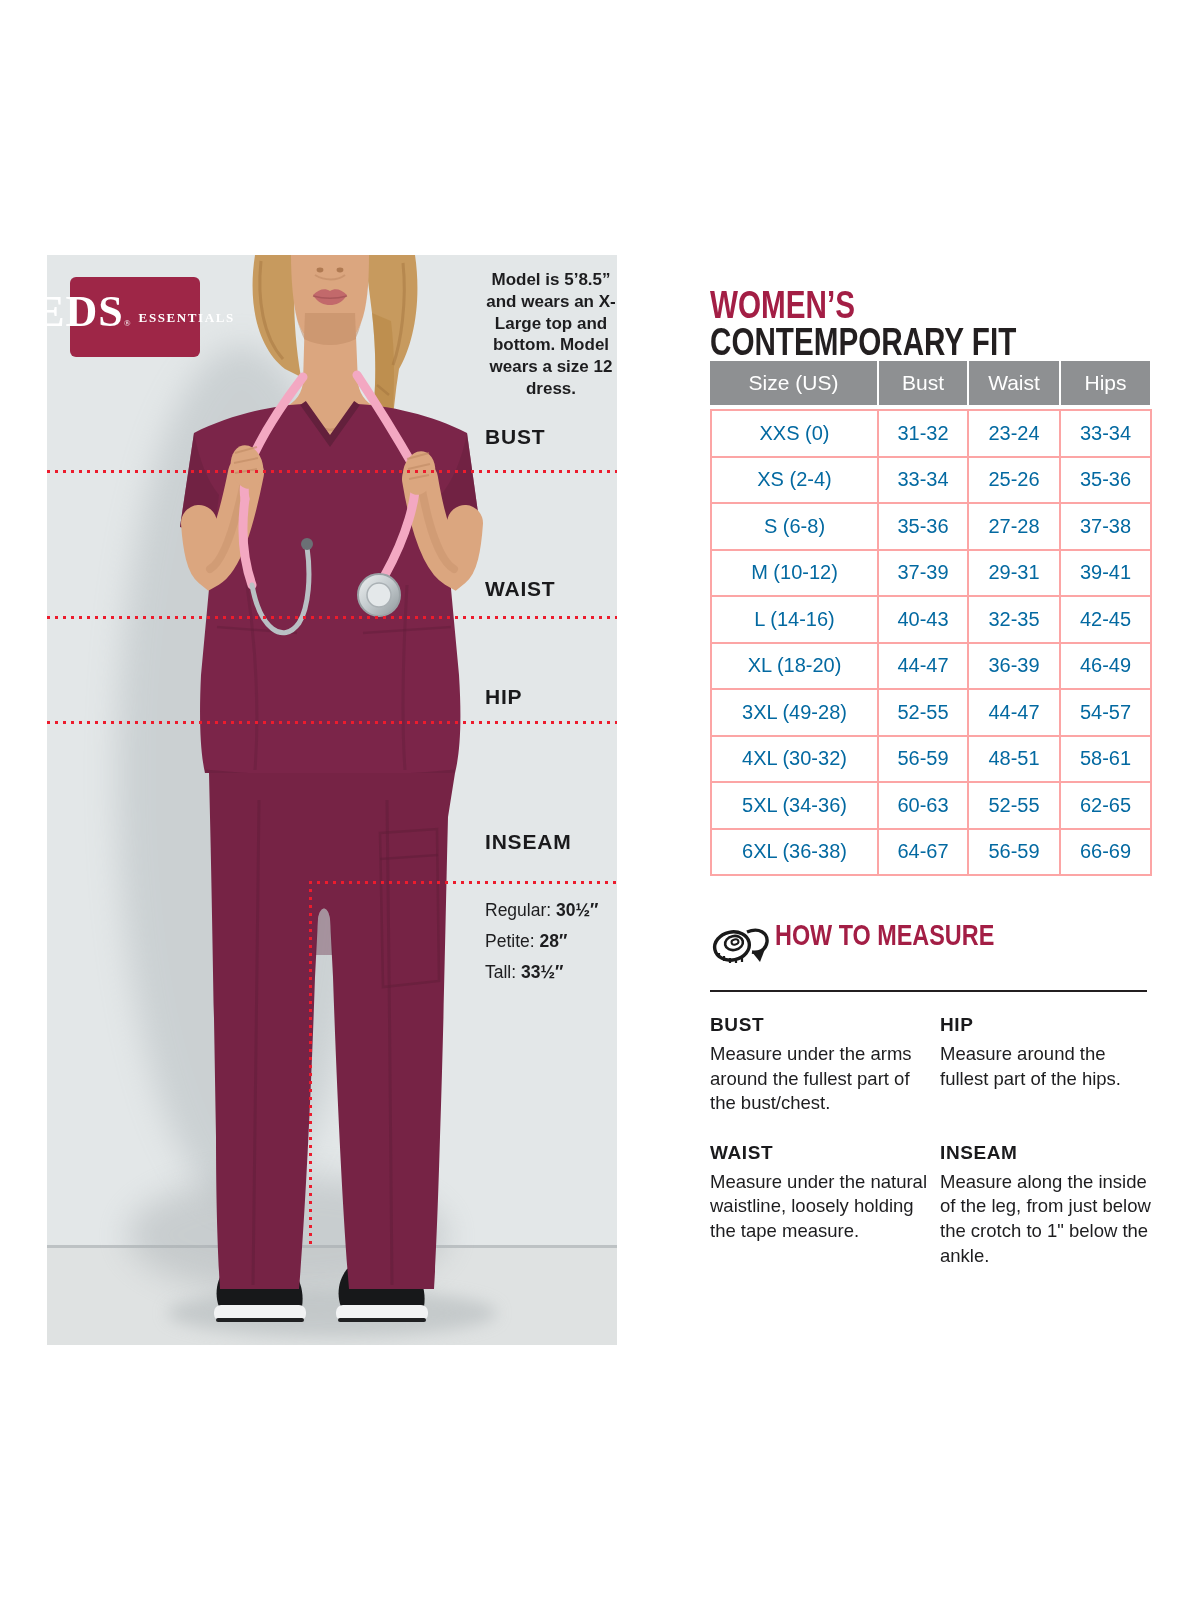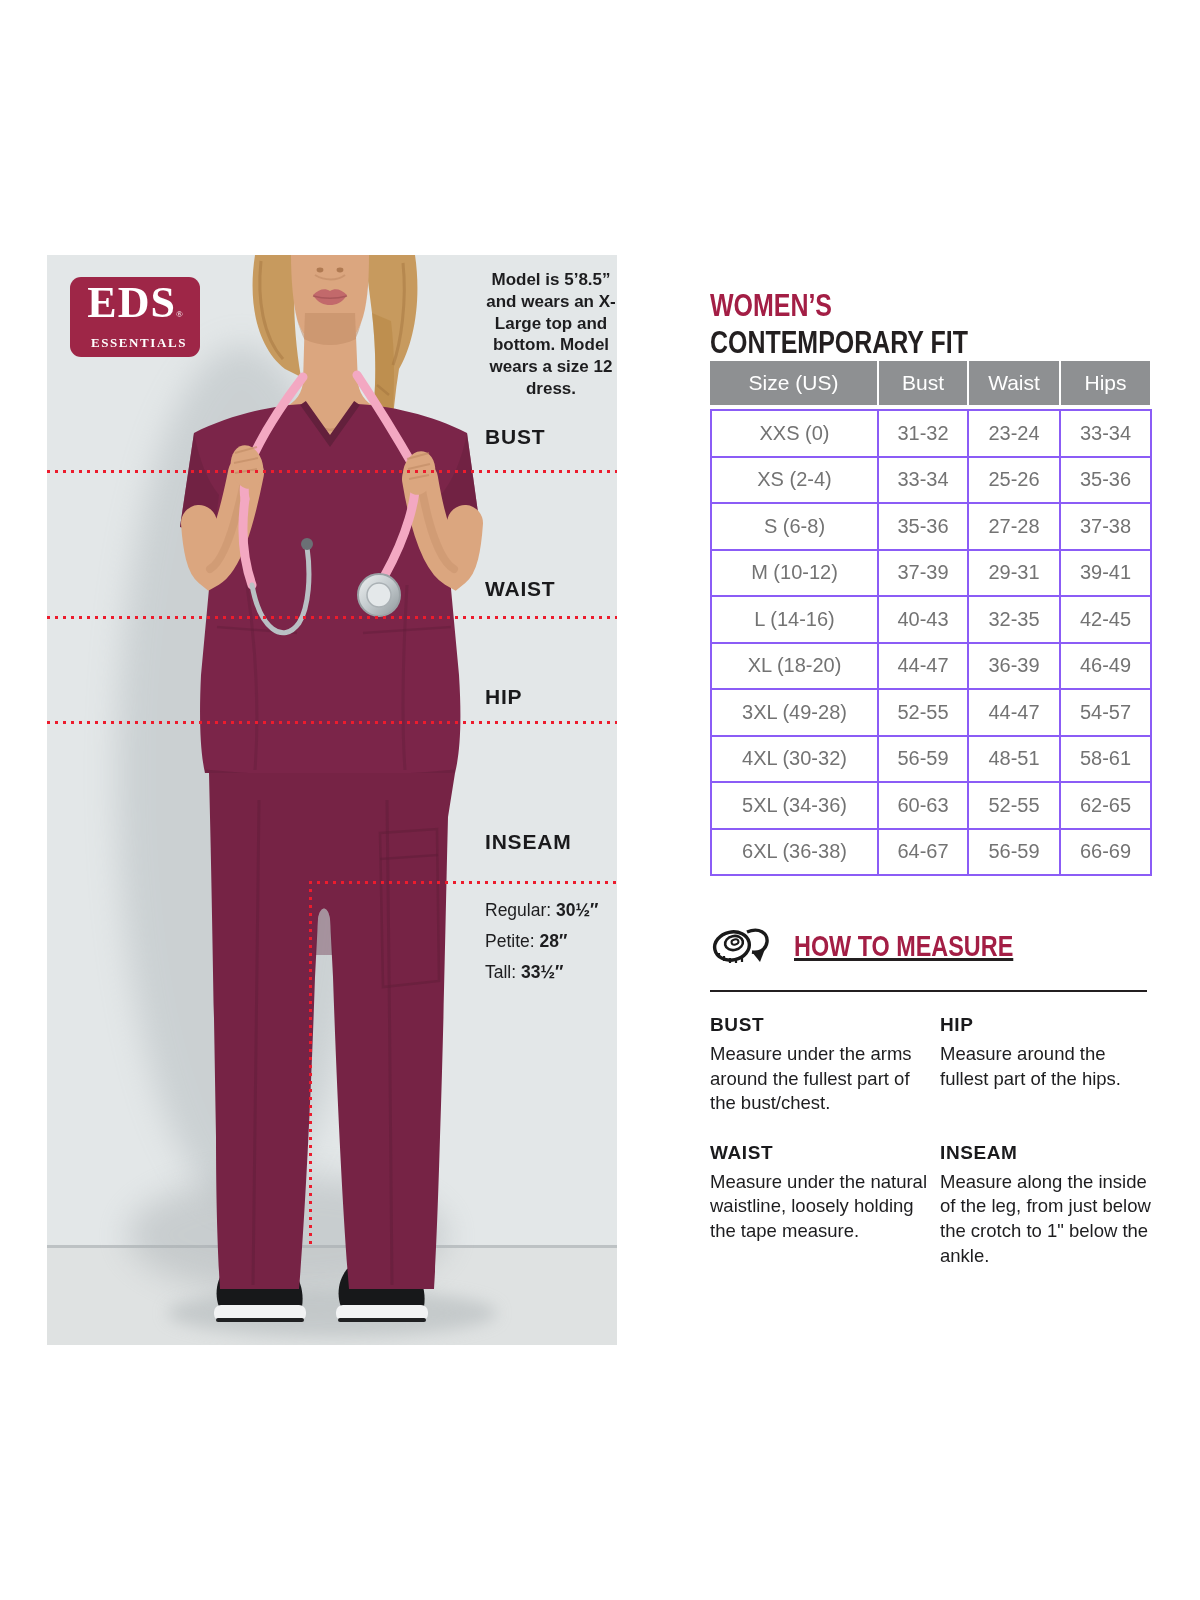--- a/index.html
+++ b/index.html
@@ -3,22 +3,22 @@
 <meta charset="utf-8">
 <style>
   html,body{margin:0;padding:0;background:#ffffff;}
   .page{position:relative;width:1200px;height:1600px;background:#ffffff;overflow:hidden;
         font-family:"Liberation Sans","DejaVu Sans",sans-serif;color:#231f20;}
 
   
   .photo-panel{position:absolute;left:47px;top:255px;width:570px;height:1090px;background:#e3e7e8;overflow:hidden;}
   .photo-panel svg.model{position:absolute;left:0;top:0;z-index:1;}
 
-  .eds-logo{position:absolute;left:23px;top:22px;width:130px;height:80px;background:#9e2647;border-radius:11px;
-            z-index:3;display:flex;flex-direction:column;align-items:center;justify-content:center;color:#fff;
+  .eds-logo{position:absolute;left:23px;top:22px;width:130px;height:80px;background:#9e2647;border-radius:6px;
+            z-index:3;display:flex;flex-direction:row;align-items:center;justify-content:center;color:#fff;
             font-family:"Liberation Serif","DejaVu Serif",serif;}
   .eds-name{font-size:44px;font-weight:700;line-height:40px;letter-spacing:1px;}
   .eds-name .reg{font-size:9px;font-weight:400;vertical-align:baseline;letter-spacing:0;}
   .eds-sub{font-size:13px;font-weight:700;letter-spacing:1.6px;margin-top:1px;margin-left:8px;}
 
   .model-note{position:absolute;left:438px;top:14px;width:132px;margin:0;z-index:3;
               font-size:17px;font-weight:700;line-height:1.28;color:#1d1d1f;text-align:center;}
 
   .ph-label{position:absolute;left:438px;z-index:3;font-size:21px;font-weight:600;letter-spacing:0.8px;color:#1a1a1c;}
   .lbl-bust{top:170px;} .lbl-waist{top:322px;} .lbl-hip{top:430px;} .lbl-inseam{top:575px;}
@@ -32,32 +32,32 @@
   .dot-v{position:absolute;width:3px;z-index:2;left:262px;top:626px;height:367px;
          background:repeating-linear-gradient(to bottom,#ec1c2d 0 3px,transparent 3px 8px);}
 
   .inseam-options{position:absolute;left:438px;top:640px;z-index:3;font-size:17.5px;color:#1d1d1f;}
   .inseam-options .row{display:block;line-height:31px;}
   .inseam-options b{font-weight:700;}
 
   
   .info-panel{position:absolute;left:710px;top:287px;width:443px;}
   .cond{display:inline-block;transform:scaleX(0.78);transform-origin:0 50%;white-space:nowrap;}
-  h1{margin:0;padding:0;font-size:32px;line-height:37px;font-weight:700;letter-spacing:0;}
+  h1{margin:0;padding:0;font-size:38px;line-height:37px;font-weight:700;letter-spacing:0;}
   .t1{color:#a31e45;} .t2{color:#231f20;}
 
   .size-table{width:440px;}
   .sg-head{display:grid;grid-template-columns:167px 90px 92px 91px;height:44px;background:#8e9092;margin-bottom:4px;}
   .sg-head .hc{display:flex;align-items:center;justify-content:center;color:#ffffff;font-size:21px;}
   .sg-head .hc + .hc{border-left:2px solid #ffffff;}
   table.sg-body{border-collapse:collapse;width:440px;table-layout:fixed;}
-  table.sg-body td{border:2px solid #8b5cf6;height:44.5px;text-align:center;vertical-align:middle;
-                   font-size:20px;color:#737373;padding:0;}
-
-  .htm-row{margin-top:44px;display:flex;align-items:center;gap:24px;text-decoration:underline;}
+  table.sg-body td{border:2px solid #fca5a5;height:44.5px;text-align:center;vertical-align:middle;
+                   font-size:20px;color:#0369a1;padding:0;}
+
+  .htm-row{margin-top:44px;display:flex;align-items:flex-start;gap:5px;}
   .htm-title{font-size:30px;font-weight:700;color:#a31e45;line-height:30px;}
   .rule{margin:18px 0 0 0;border:none;border-top:2px solid #231f20;width:437px;}
 
   .defs{margin-top:22px;display:grid;grid-template-columns:222px 1fr;column-gap:8px;row-gap:26px;}
   .def .term{font-size:19px;font-weight:700;letter-spacing:0.6px;color:#1a1a1c;}
   .def p{margin:6px 0 0 0;font-size:18.5px;line-height:1.33;color:#1d1d1f;}
 </style>
 </head>
 <body>
 

